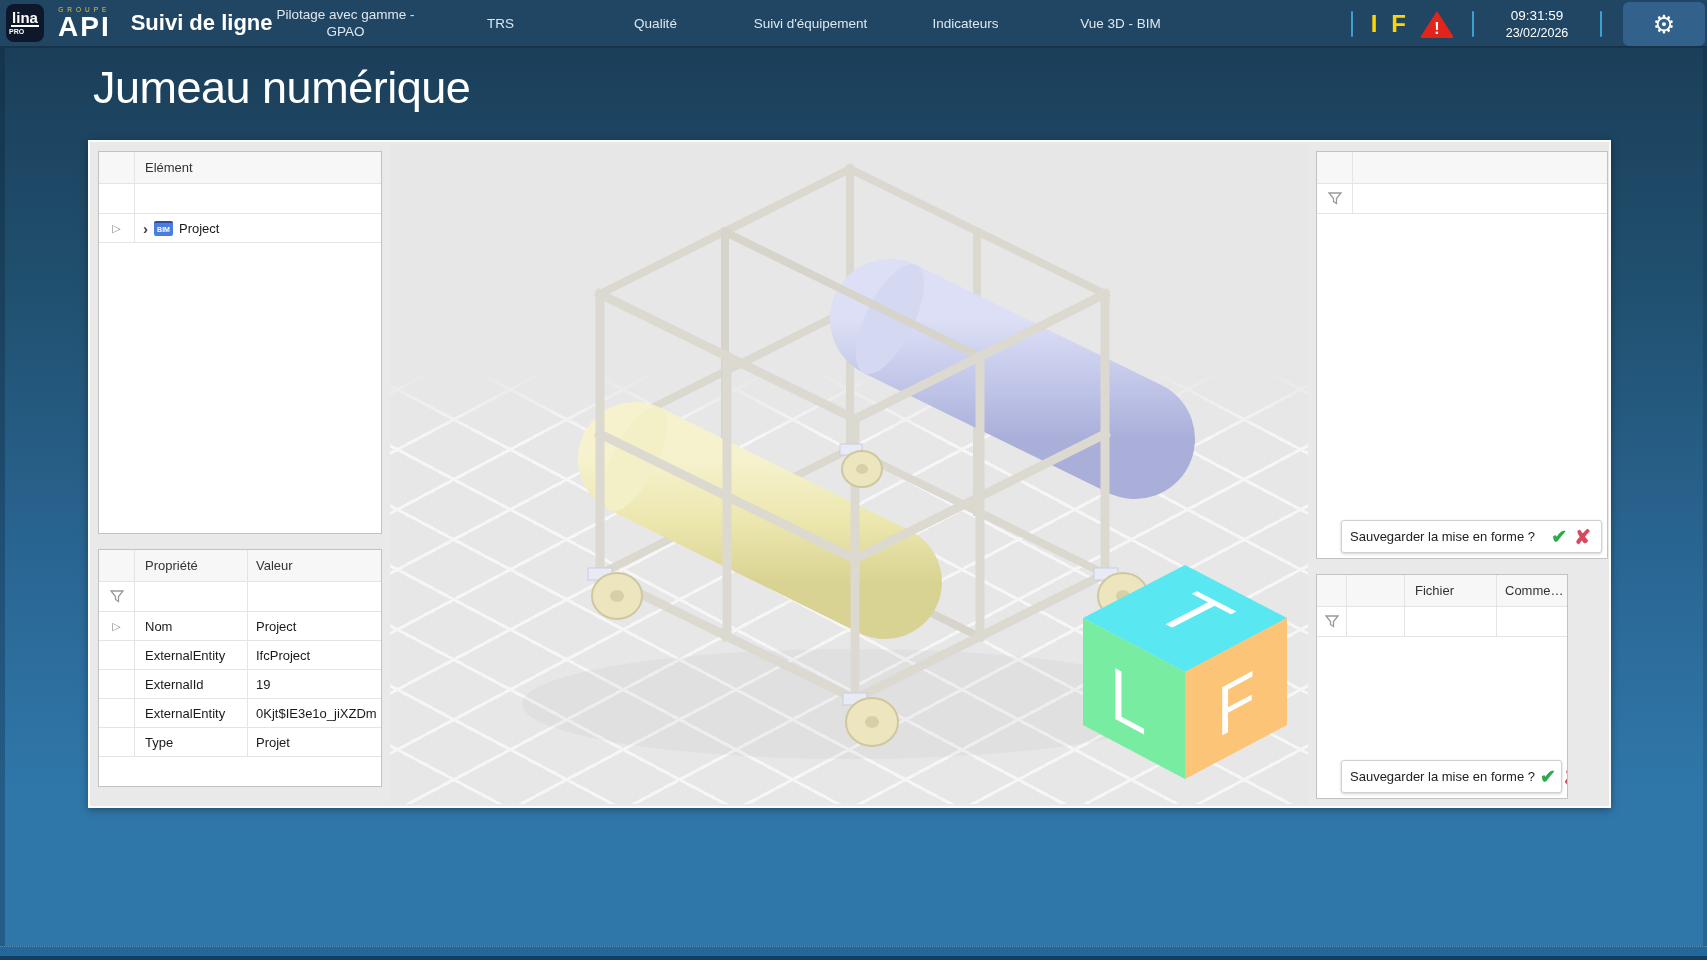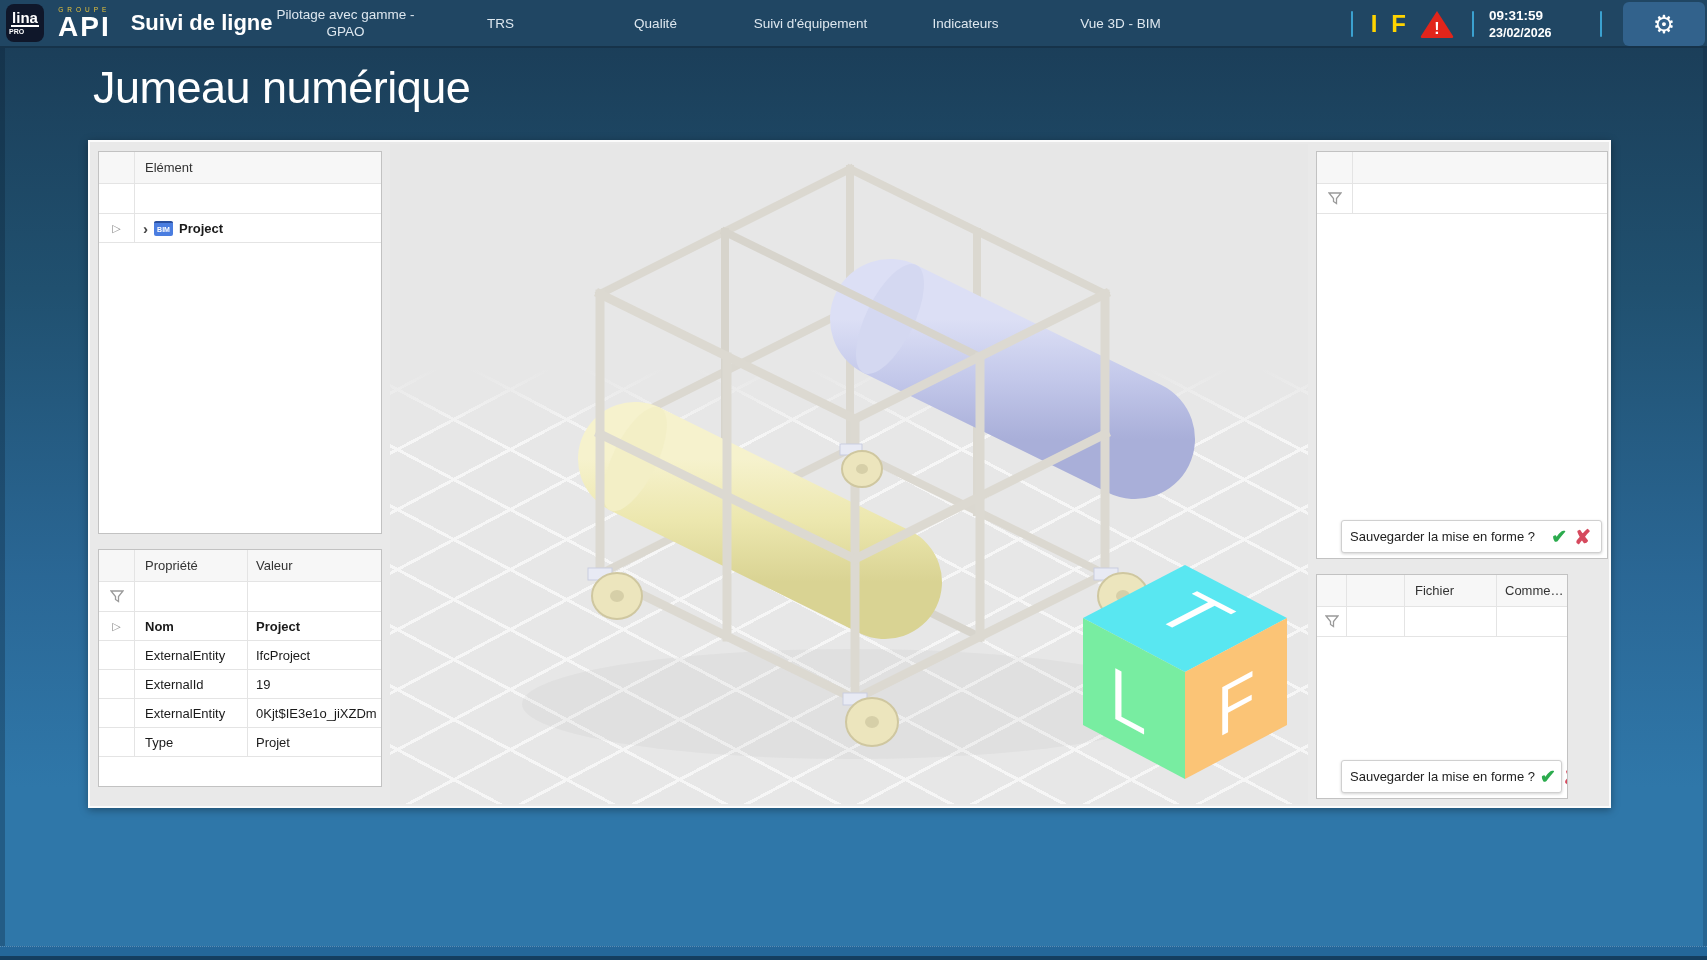--- a/index.html
+++ b/index.html
@@ -21,21 +21,21 @@
   .logo-api{margin-left:14px;display:flex;flex-direction:column;align-items:center;flex:none;}
   .logo-api .groupe{color:#e8c33c;font-size:6.5px;letter-spacing:4px;line-height:7px;}
   .logo-api .api{color:#fff;font-size:28px;font-weight:bold;letter-spacing:2px;line-height:28px;}
   .app-title{color:#fff;font-size:22px;font-weight:bold;margin-left:20px;white-space:nowrap;flex:none;}
   .nav{position:absolute;left:268px;top:0;width:930px;height:48px;display:flex;align-items:center;}
   .nav-item{flex:1;text-align:center;color:#dde7ef;font-size:13.5px;line-height:1.25;cursor:pointer;padding:0 6px;}
   .hdr-right{position:absolute;right:0;top:0;height:48px;display:flex;align-items:center;}
   .vdiv{width:2px;height:26px;background:#3ba1d0;border-radius:1px;margin:0 11px;flex:none;}
   .status-letter{color:#ffd400;font-size:24px;font-weight:bold;margin:0 7px;line-height:1;cursor:pointer;}
   .warn{margin:0 6px;cursor:pointer;display:block;}
-  .clock{color:#fff;font-weight:bold;line-height:1.3;margin:16px 4px;min-width:96px;}
+  .clock{color:#fff;text-align:center;font-weight:normal;line-height:1.3;margin:16px 4px;min-width:96px;}
   .clock .t{font-size:13.5px;}
   .clock .d{font-size:12.5px;}
   .gear-btn{width:82px;height:44px;margin-left:10px;margin-right:2px;background:#32628c;border-radius:6px;
     display:flex;align-items:center;justify-content:center;cursor:pointer;flex:none;}
   .gear-btn span{color:#fff;font-size:25px;line-height:1;}
 
   
   .page-title{position:absolute;left:93px;top:62px;color:#fff;font-size:45px;letter-spacing:-.5px;}
 
   
@@ -47,21 +47,21 @@
   .grid-row.flt{height:30px;align-items:center;}
   .grid-row.data{height:29px;align-items:center;color:#1a1a1a;font-size:13px;}
   .cell{height:100%;display:flex;align-items:center;box-sizing:border-box;overflow:hidden;white-space:nowrap;}
   .gutter{width:36px;flex:none;border-right:1px solid #e4e4e4;justify-content:center;}
   .c-grow{flex:1;padding-left:10px;}
   .expand{color:#8a8a8a;font-size:11px;}
   .chev{color:#444;font-size:15px;font-weight:bold;margin:0 6px 0 8px;}
   .bim-ico{width:19px;height:13px;background:#4a7de0;border-radius:2px;border-top:2px solid #2a4f9e;
     color:#fff;font-size:7px;font-weight:bold;display:flex;align-items:center;justify-content:center;
     margin-right:6px;flex:none;}
-  .bold{font-weight:bold;}
+  .bold{font-weight:normal;}
 
   
   .tree-panel{left:8px;top:9px;width:284px;height:383px;}
   
   .props-panel{left:8px;top:407px;width:284px;height:238px;}
   .p-name{width:112px;flex:none;padding-left:10px;}
   .p-val{flex:1;border-left:1px solid #e4e4e4;padding-left:8px;}
 
   
   .viewport{position:absolute;left:300px;top:2px;width:918px;height:660px;background:#e7e7e7;overflow:hidden;cursor:grab;}

